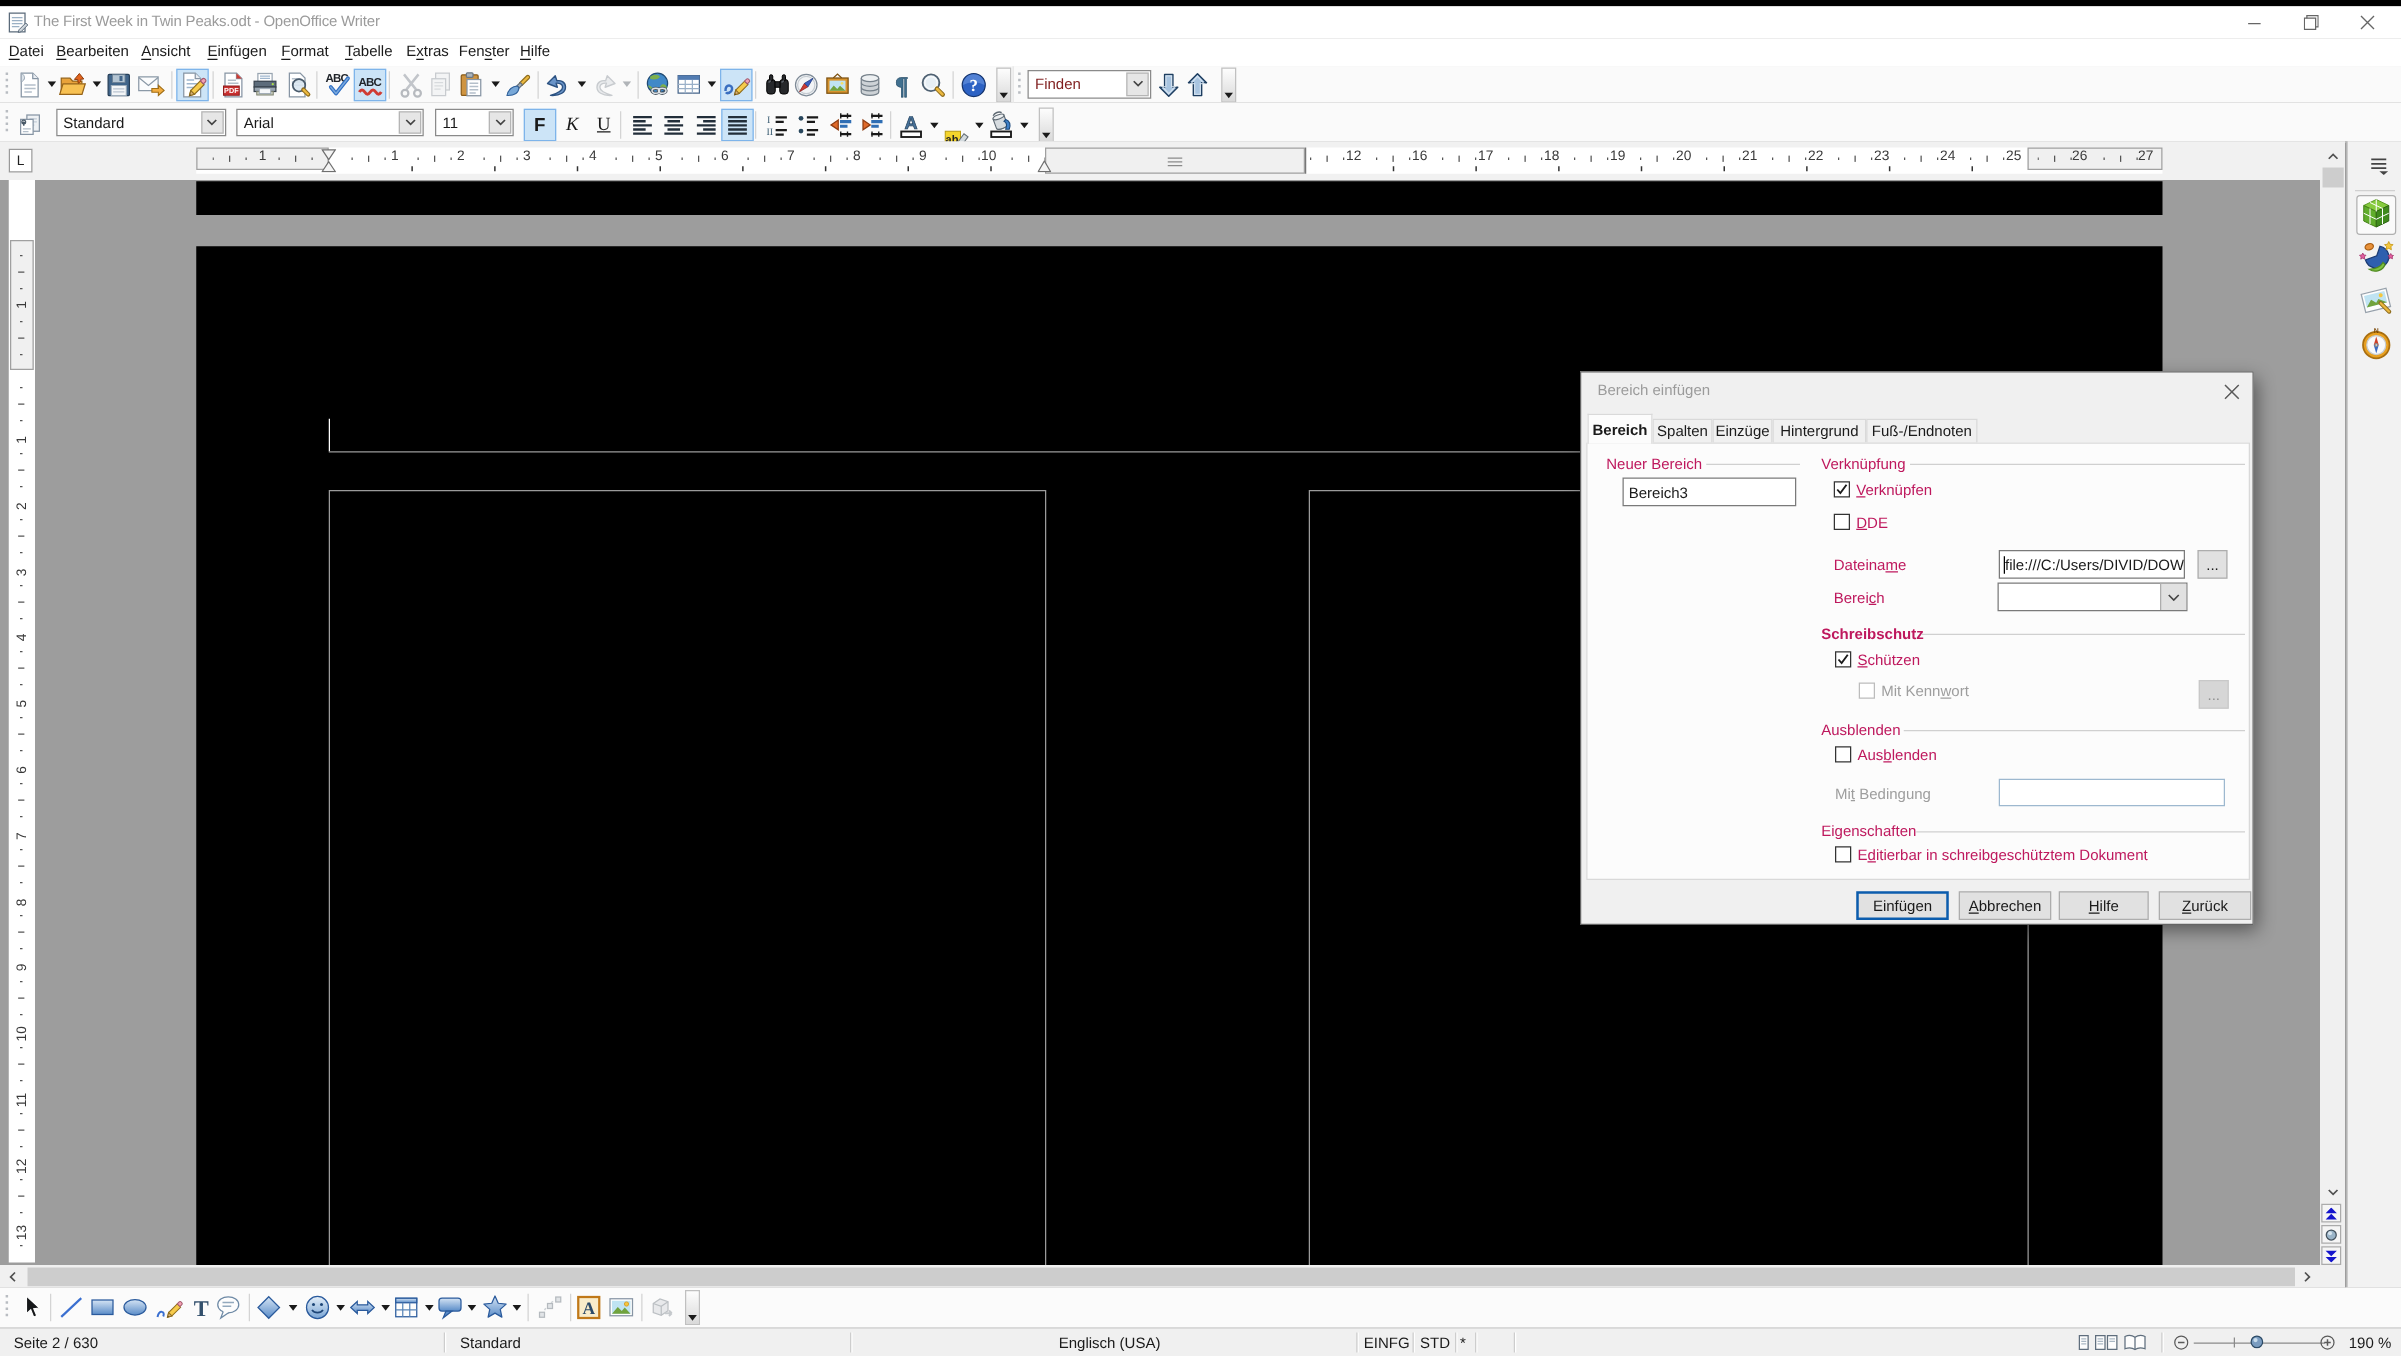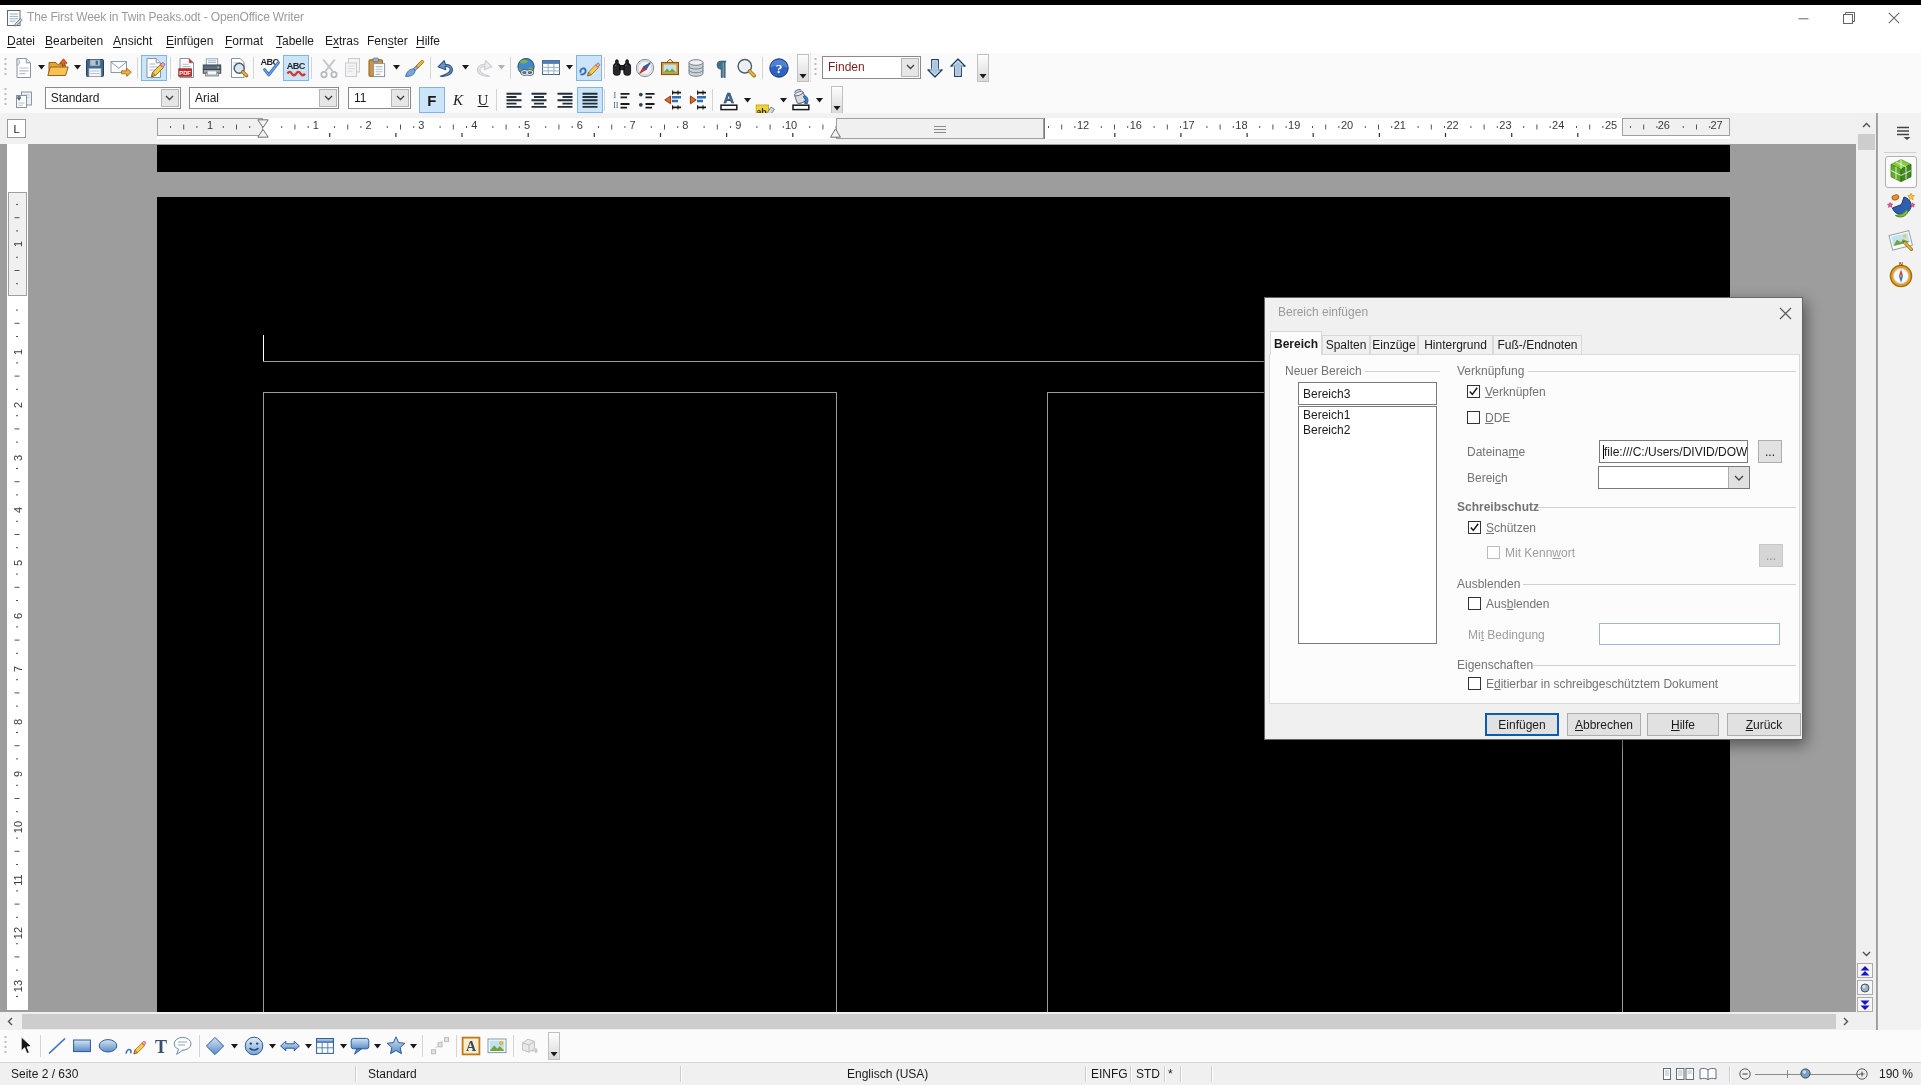--- a/index.html
+++ b/index.html
@@ -67,21 +67,21 @@
   #dlg{left:1264px;top:297px;width:539px;height:443px;background:#f0f0f0;border:1px solid #656565;
       box-sizing:border-box;box-shadow:3px 5px 14px rgba(0,0,0,.45);}
   #dlg .dtitle{position:absolute;left:13px;top:7px;color:#9b9b9b;font-size:12px;}
   #dlgclose{position:absolute;right:10px;top:8px;width:14px;height:14px;display:flex;align-items:center;justify-content:center;}
   .tab{position:absolute;box-sizing:border-box;background:#f0f0f0;border:1px solid #d9d9d9;
       display:flex;align-items:center;justify-content:center;color:#1a1a1a;}
   .tab.on{background:#fcfcfc;font-weight:bold;border-bottom:none;z-index:3;}
   #tabpanel{position:absolute;left:4px;top:56px;width:531px;height:350px;background:#fcfcfc;
       border:1px solid #d9d9d9;box-sizing:border-box;z-index:1;}
   #dlg .dlbl,#dlg .gline,#dlg .dedit,#dlg .dcheck,#dlg .dbtn,#dlg .dcombo,#dlg #dlglist{z-index:2;}
-  .dlbl{position:absolute;white-space:pre;color:#737373;}
+  .dlbl{position:absolute;white-space:pre;color:#be185d;}
   .dlbl.dis{color:#9e9e9e;}
   .dlbl u{text-decoration:underline;text-underline-offset:1px;}
   .gline{position:absolute;height:1px;background:#d0d0d0;}
   .dedit{position:absolute;background:#fff;border:1px solid #7a7a7a;box-sizing:border-box;
       display:flex;align-items:center;overflow:hidden;}
   .dedit .etext{padding-left:4px;white-space:pre;}
   .dcheck{position:absolute;width:13px;height:13px;background:#fff;border:1px solid #333;box-sizing:border-box;}
   .dcheck.dis{border-color:#bcbcbc;}
   .dbtn{position:absolute;background:#e1e1e1;border:1px solid #adadad;box-sizing:border-box;
       display:flex;align-items:center;justify-content:center;color:#1a1a1a;}
@@ -1450,24 +1450,20 @@
         </svg>
       </span>
     <div id="tabstrip"></div>
     <div id="tabpanel"></div>
 
     <span class="dlbl" style="left:20px;top:66px;">Neuer Bereich</span>
     <div class="gline" style="left:100px;top:73px;width:75px;"></div>
     <div class="dedit" style="left:33px;top:84px;width:139px;height:23px;">
       <span class="etext">Bereich3</span>
     </div>
-    <div id="dlglist" style="left:33px;top:108px;width:139px;height:238px;">
-        <div class="li">Bereich1</div>
-        <div class="li">Bereich2</div>
-      </div>
 
     <span class="dlbl" style="left:192px;top:66px;">Verknüpfung</span>
     <div class="gline" style="left:263px;top:73px;width:268px;"></div>
 
     <span class="dcheck" id="cb-link" style="left:202px;top:87px;">
         <svg width="11" height="11" viewBox="0 0 11 11" style="margin:0px">
           <path d="M1.8 5.6 4.3 8.4 9.2 1.8" fill="none" stroke="#1a1a1a" stroke-width="1.5"></path>
         </svg>
       </span>
     <span class="dlbl" id="lb-link" style="left:220px;top:87px;"><u>V</u>erknüpfen</span>

